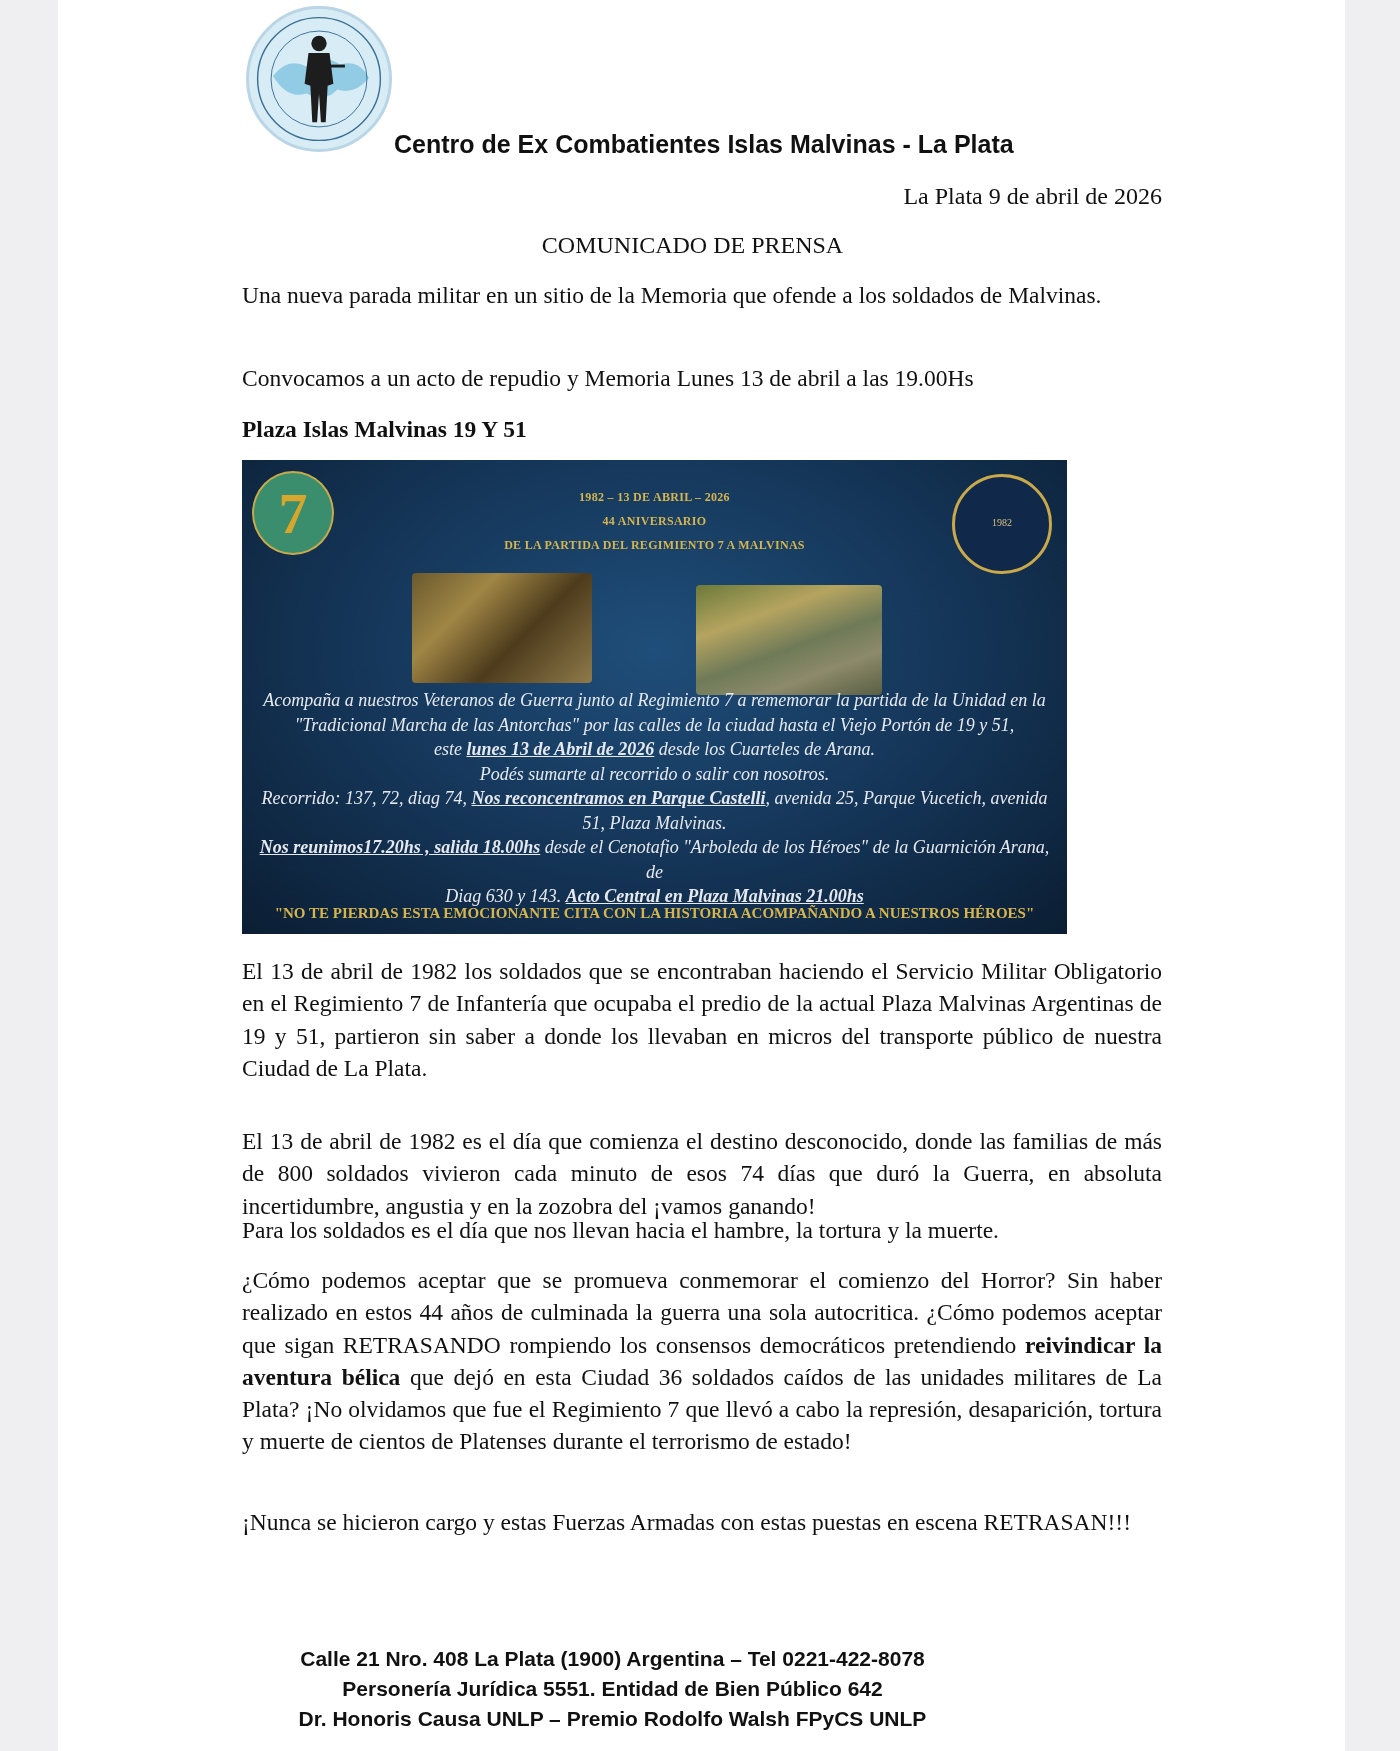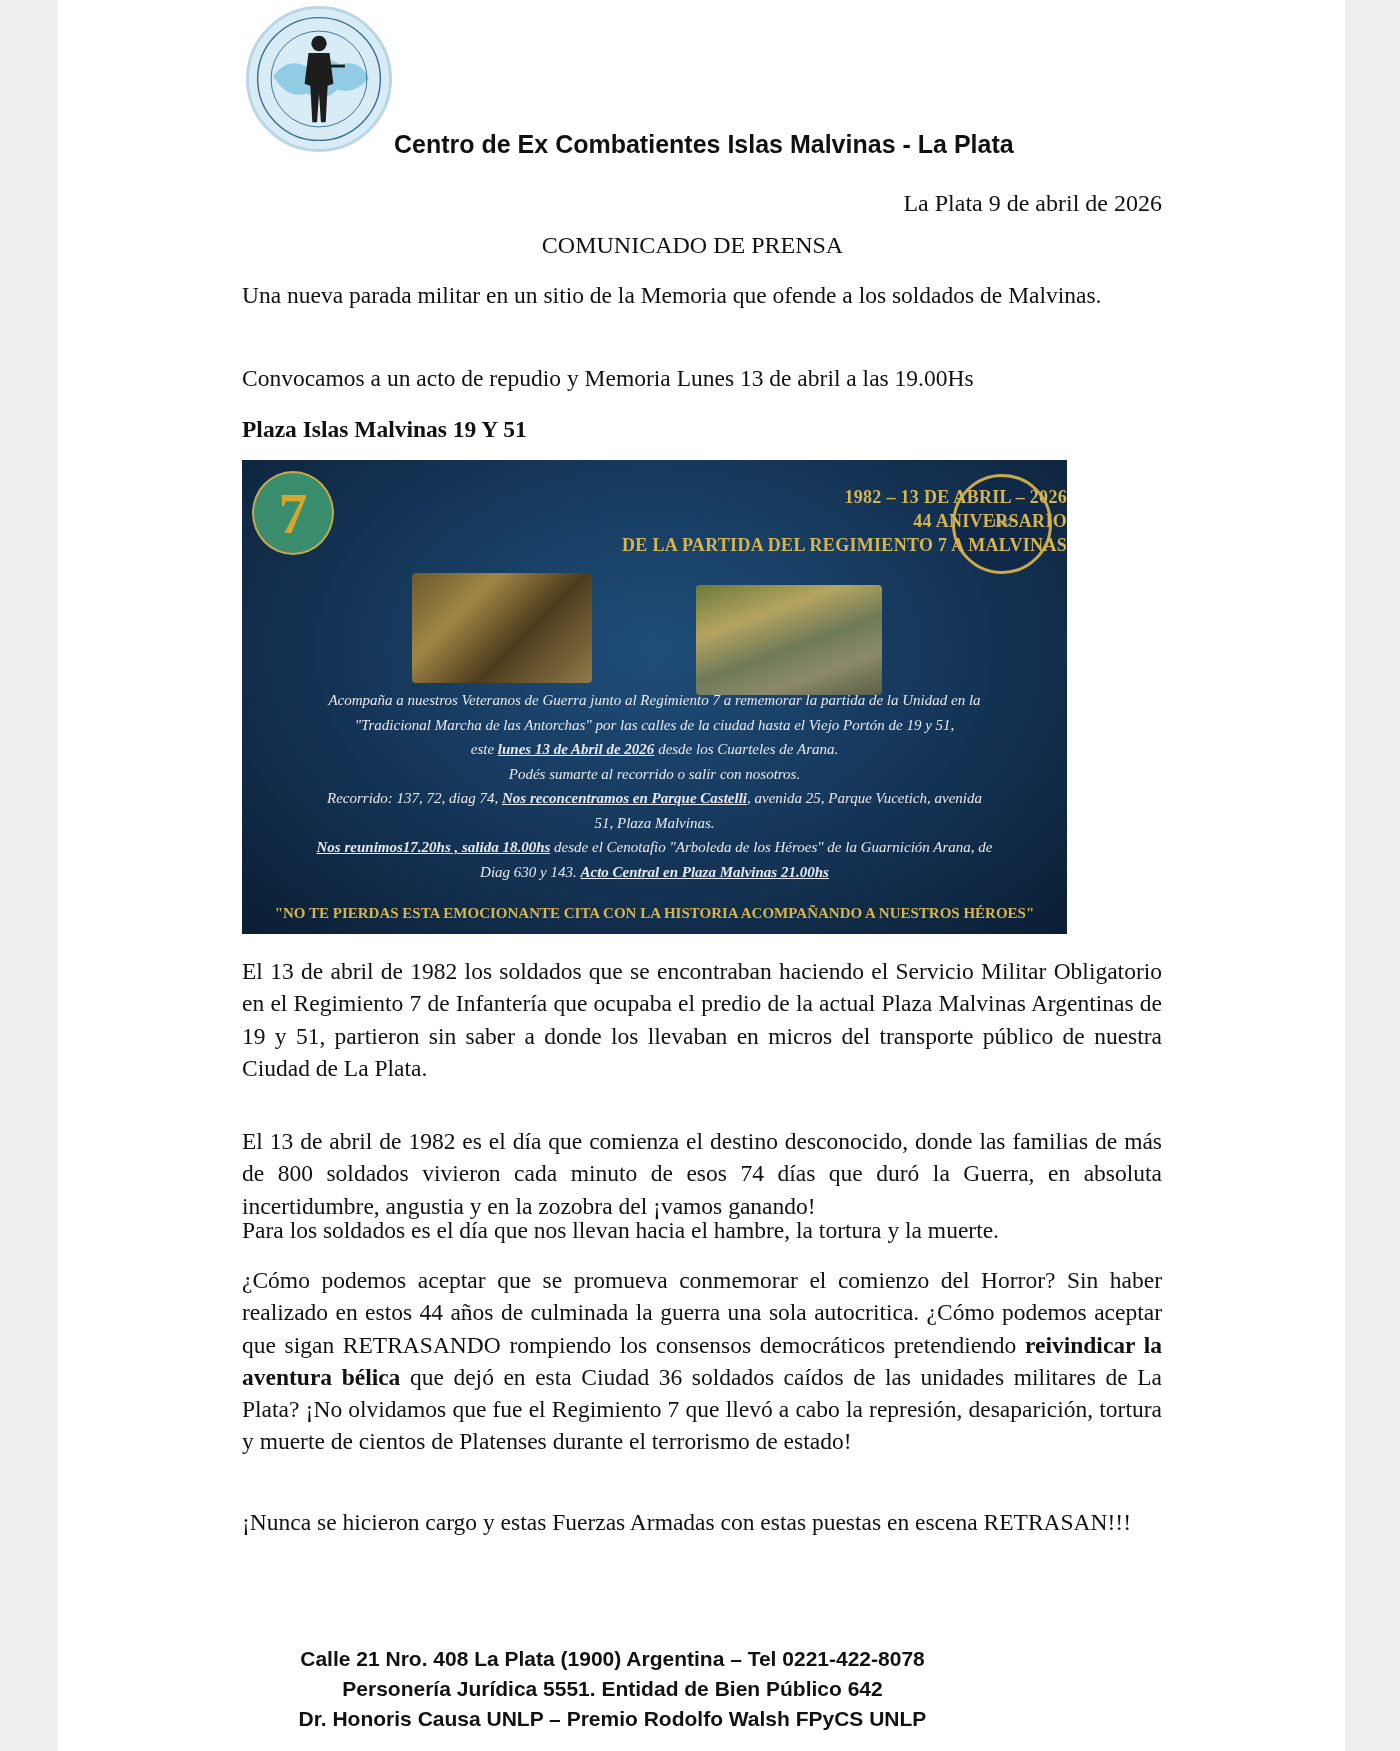--- a/index.html
+++ b/index.html
@@ -13,21 +13,21 @@
     border-radius: 50%; background: #d8ecf5; border: 3px solid #b9d5e6;
     overflow: hidden;
   }
   .logo svg { width: 100%; height: 100%; }
   .org-title {
     position: absolute; left: 394px; top: 130px;
     font-family: "Liberation Sans", sans-serif; font-weight: bold; font-size: 25px; color: #111;
   }
   .date {
     position: absolute; right: 238px; top: 183px;
-    font-family: "Liberation Serif", serif; font-size: 24px; color: #111; margin-top: 7px;
+    font-family: "Liberation Serif", serif; font-size: 24px; color: #111;
   }
   .doc-type {
     position: absolute; left: 0; width: 1400px; top: 232px; text-align: center;
     font-family: "Liberation Serif", serif; font-size: 24px; color: #111;
     padding-right: 15px; transform: translateX(-0px);
   }
   .doc-type span { display: inline-block; margin-left: 0; position: relative; left: 0; }
   .body-col {
     position: absolute; left: 242px; width: 920px;
     font-family: "Liberation Serif", serif; color: #111;
@@ -47,35 +47,35 @@
     display: flex; align-items: center; justify-content: center;
     font-family: "Liberation Serif", serif; font-weight: bold; font-size: 58px; color: #d6a72c;
   }
   .badge-right {
     position: absolute; right: 15px; top: 14px; width: 100px; height: 100px; border-radius: 50%;
     background: #10284a; border: 3px solid #c9a94a;
     display: flex; align-items: flex-start; justify-content: center;
   }
   .badge-right span { font-family: "Liberation Serif", serif; font-size: 10px; color: #d8c17a; margin-top: 40px; }
   .poster-head {
-    position: absolute; left: 0; width: 825px; top: 25px; text-align: right;
+    position: absolute; left: 0; width: 825px; top: 25px; text-align: center;
     font-family: "Liberation Serif", serif; font-weight: bold; color: #d6b54e;
-    font-size: 18px; line-height: 24px; letter-spacing: 0.3px;
+    font-size: 12px; line-height: 24px; letter-spacing: 0.3px;
   }
   .photo {
     position: absolute; border-radius: 4px; filter: blur(0.3px);
   }
   .photo-1 { left: 170px; top: 113px; width: 180px; height: 110px;
     background: linear-gradient(135deg, #6b5a2e 0%, #a08645 30%, #4d3b1c 60%, #8f7a4a 100%); }
   .photo-2 { left: 454px; top: 125px; width: 186px; height: 110px;
     background: linear-gradient(160deg, #6c7a3a 0%, #b5a460 30%, #6f7a58 55%, #8c8a6a 75%, #5a5f44 100%); }
   .poster-body {
     position: absolute; left: 10px; width: 805px; top: 228px; text-align: center;
     font-family: "Liberation Serif", serif; font-style: italic; color: #e6e9ef;
-    font-size: 15px; line-height: 24.5px;
+    font-size: 18px; line-height: 24.5px;
   }
   .poster-body u { text-decoration: underline; font-weight: bold; }
   .poster-foot {
     position: absolute; left: 0; width: 825px; top: 445px; text-align: center;
     font-family: "Liberation Serif", serif; font-weight: bold; color: #d6b54e; font-size: 15px;
   }
 
   .para { font-size: 23.5px; line-height: 32.3px; text-align: justify; }
   .p1 { top: 955px; }
   .p2 { top: 1101px; margin-top: 24px; }

